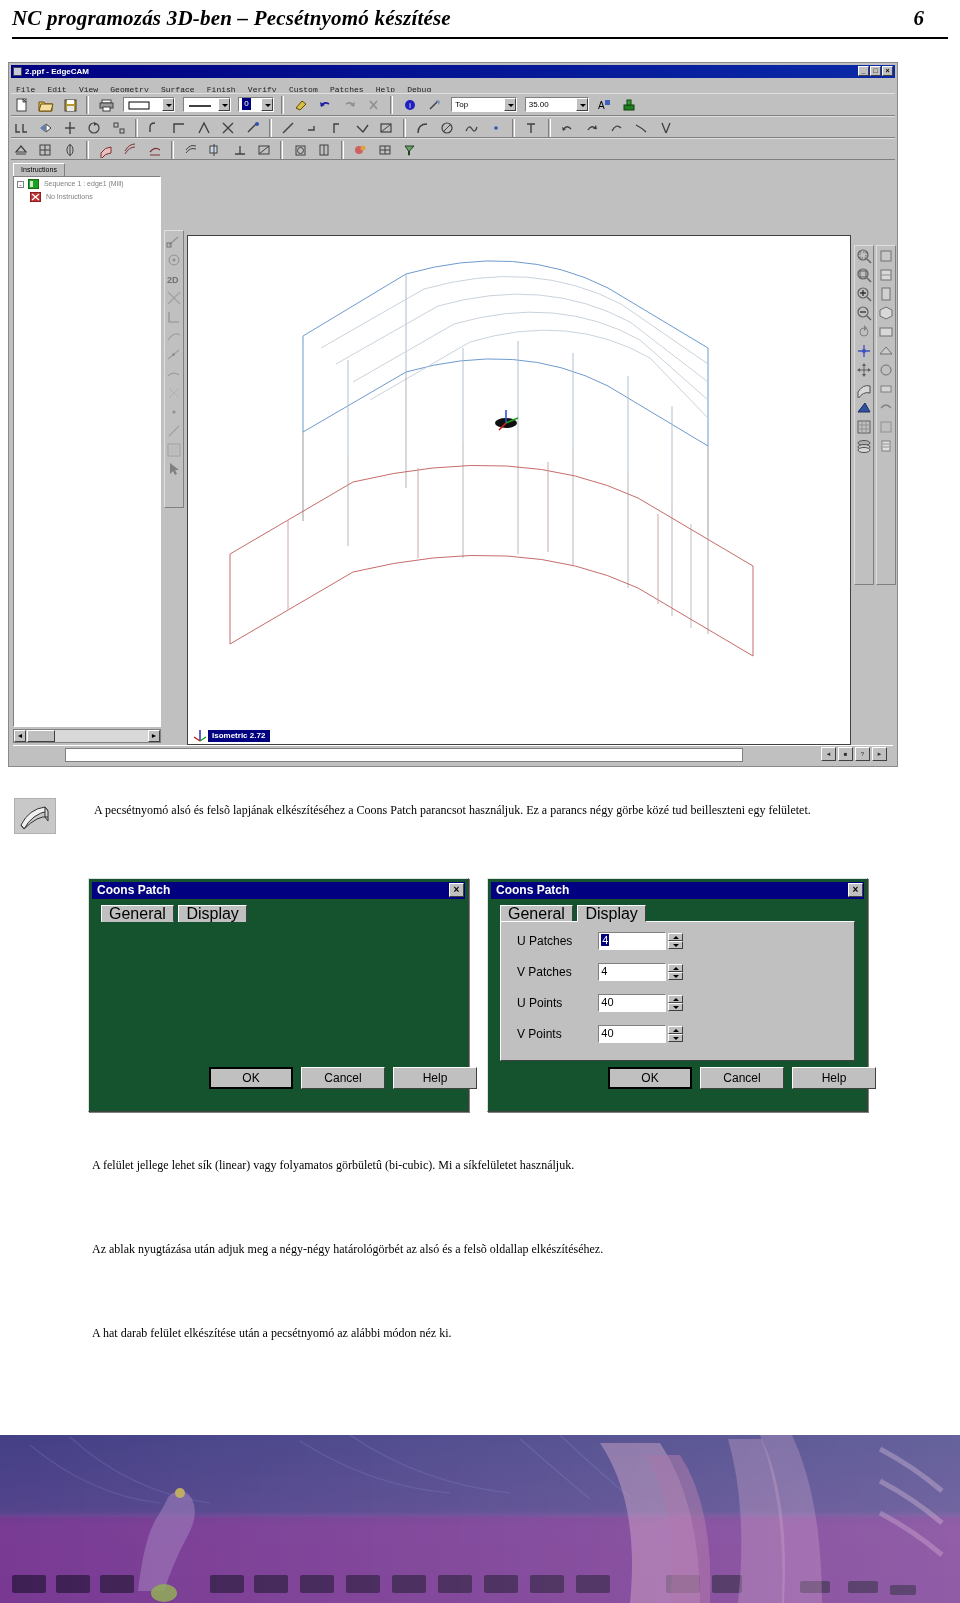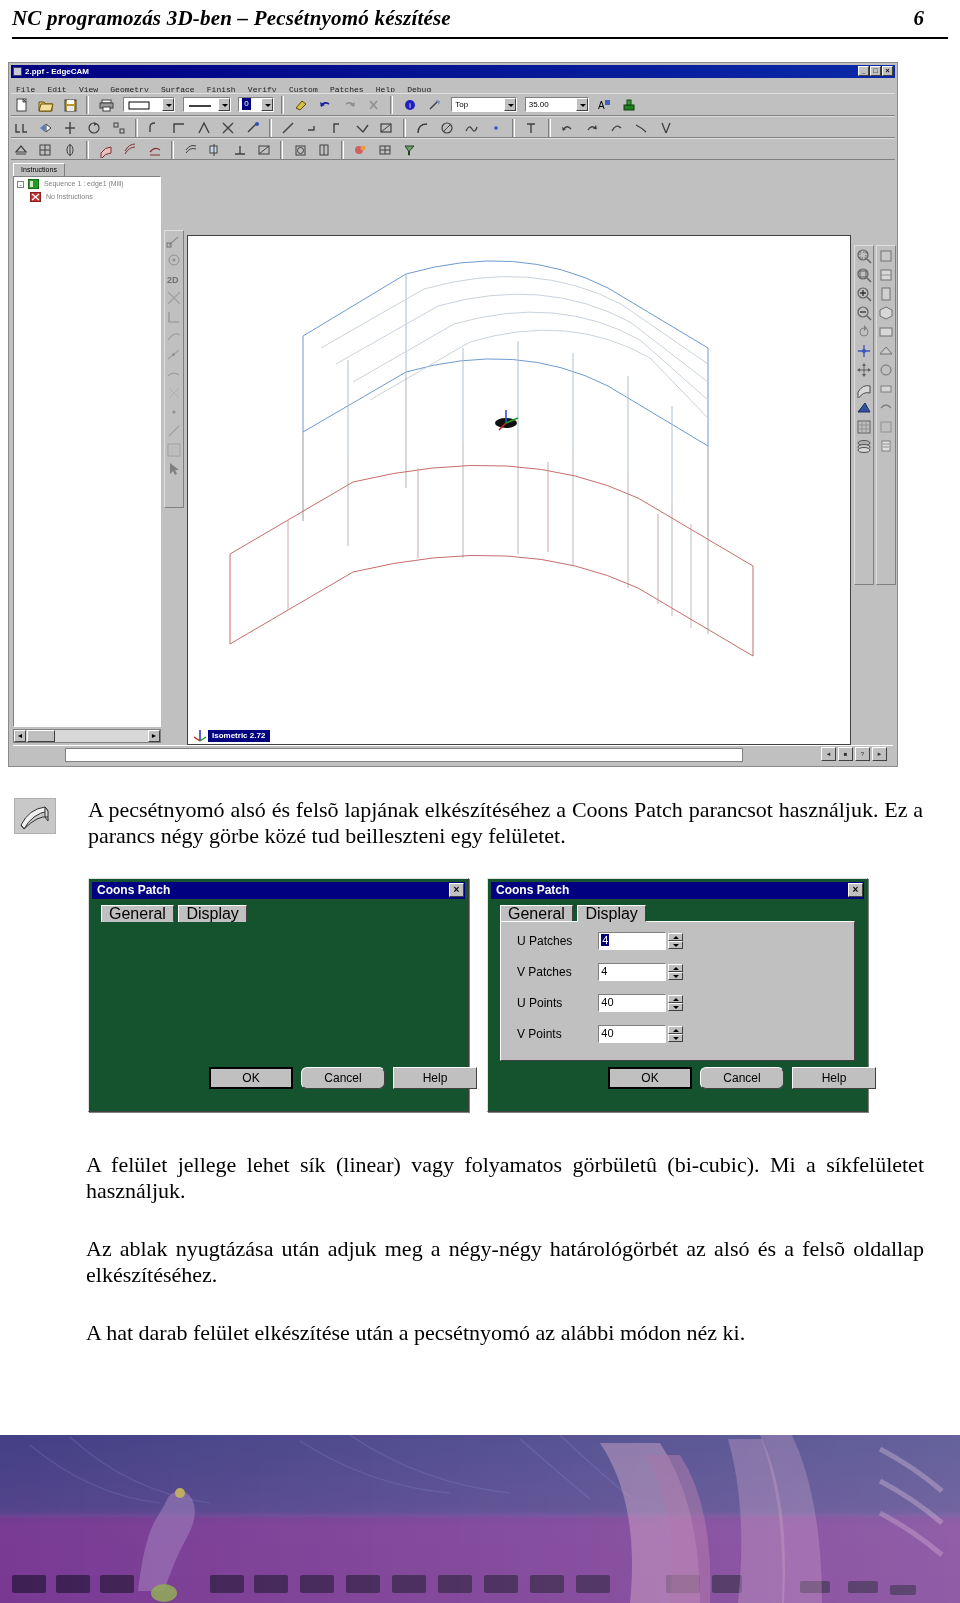--- a/index.html
+++ b/index.html
@@ -378,24 +378,25 @@
     font-size: 6px;
     line-height: 12px;
     text-align: center;
     color: #303030;
   }
 
   
   .bodytext {
     position: absolute;
     font-family: "Liberation Serif", serif;
-    font-size: 22px;
+    font-size: 12px;
     line-height: 26px;
     color: #000;
     text-align: justify;
+    margin-left: 6px;
   }
   .p1 { left: 88px; top: 797px; width: 835px; }
   .p2 { left: 86px; top: 1152px; width: 838px; }
   .p3 { left: 86px; top: 1236px; width: 838px; }
   .p4 { left: 86px; top: 1320px; width: 838px; }
 
   .noteicon {
     position: absolute;
     left: 14px; top: 798px;
     width: 42px; height: 36px;
@@ -618,21 +619,21 @@
     border: 1px solid #fff;
     border-right-color: #404040;
     border-bottom-color: #404040;
     box-sizing: border-box;
     font-size: 12px;
     line-height: 20px;
     text-align: center;
     color: #000;
   }
   .dbutton.ok { left: 108px; border: 2px solid #000; border-right-color:#000; border-bottom-color:#000; line-height:18px;}
-  .dbutton.cancel { left: 200px; border-radius: 6px; }
+  .dbutton.cancel { left: 200px; }
   .dbutton.help { left: 292px; }
 
   
   .footband {
     position: absolute;
     left: 0; bottom: 0;
     width: 960px;
     height: 168px;
     overflow: hidden;
     background: #3b2d7a;

